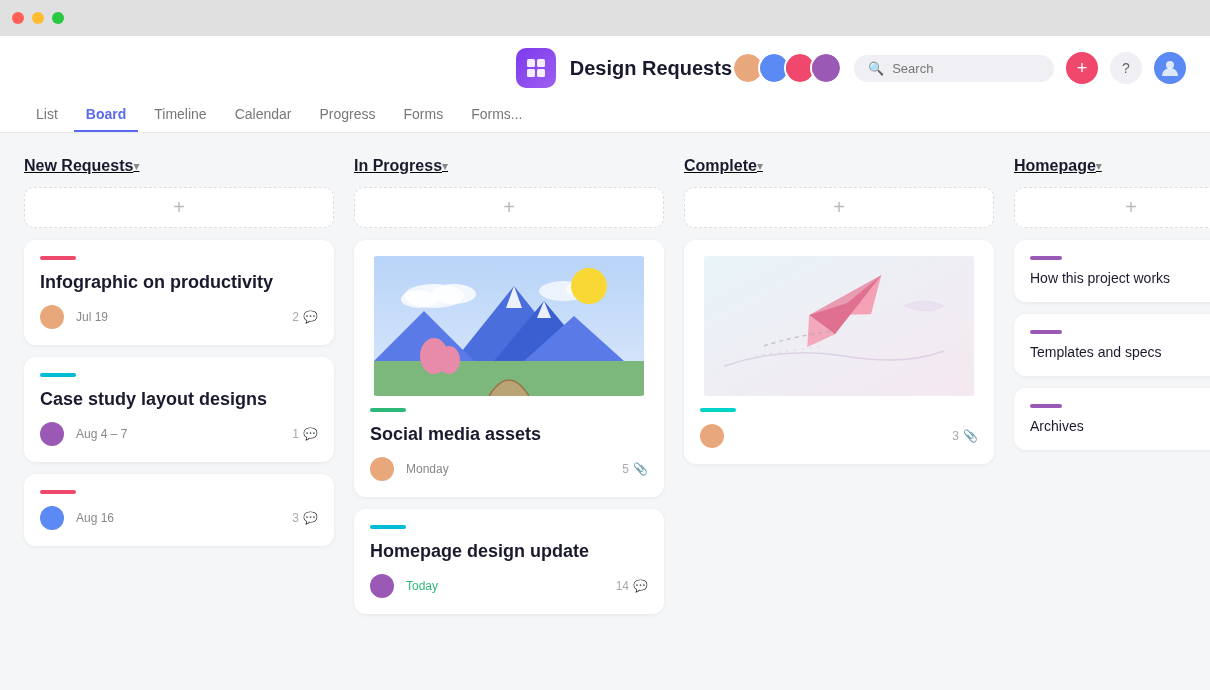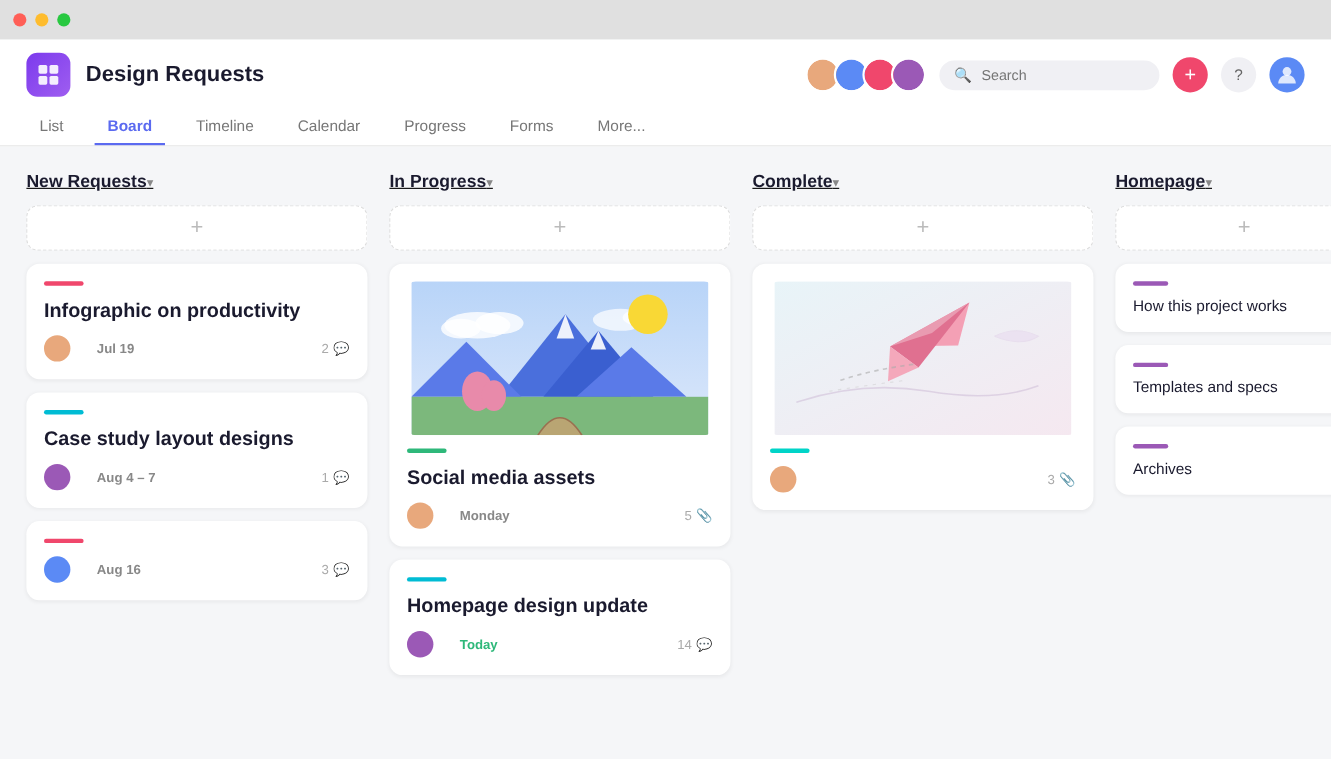--- a/index.html
+++ b/index.html
@@ -23,21 +23,21 @@
 
     
     .header {
       background: white;
       padding: 12px 24px 0;
       border-bottom: 1px solid #e8e8e8;
     }
     .header-top {
       display: flex;
       align-items: center;
-      justify-content: space-between;
+      justify-content: flex-end;
       margin-bottom: 10px;
     }
     .header-left {
       display: flex;
       align-items: center;
       gap: 14px;
     }
     .app-icon {
       width: 40px; height: 40px;
       background: linear-gradient(135deg, #7c3aed, #9f5ef0);
@@ -101,21 +101,21 @@
     .user-avatar {
       width: 32px; height: 32px; border-radius: 50%;
       background: #5b8af5;
       display: flex; align-items: center; justify-content: center;
       color: white; font-size: 12px;
     }
 
     
     .nav-tabs {
       display: flex;
-      gap: 16px;
+      gap: 4px;
     }
     .nav-tab {
       padding: 8px 12px;
       font-size: 14px;
       color: #777;
       cursor: pointer;
       border-bottom: 2px solid transparent;
       font-weight: 400;
     }
     .nav-tab.active {
@@ -204,22 +204,21 @@
       color: #aaa;
     }
     .card-footer {
       display: flex;
       align-items: center;
       justify-content: space-between;
     }
     .card-meta {
       display: flex;
       align-items: center;
-      gap: 24px;
-      font-weight: bold;
+      gap: 12px;
     }
     .card-avatar {
       width: 24px; height: 24px; border-radius: 50%;
     }
     .card-date {
       font-size: 12px;
       color: #888;
     }
     .card-date.green { color: #2eb87a; }
     .card-count {
@@ -308,21 +307,21 @@
       </div>
     </div>
   </div>
   <div class="nav-tabs">
     <div class="nav-tab">List</div>
     <div class="nav-tab active">Board</div>
     <div class="nav-tab">Timeline</div>
     <div class="nav-tab">Calendar</div>
     <div class="nav-tab">Progress</div>
     <div class="nav-tab">Forms</div>
-    <div class="nav-tab">More...</div>
+    <div class="nav-tab">Forms...</div>
   </div>
 </div>
 
 <div class="board">
 
   <div class="column">
     <div class="column-header">
       <span class="column-title">New Requests</span>
       <span class="column-chevron">▾</span>
     </div>

